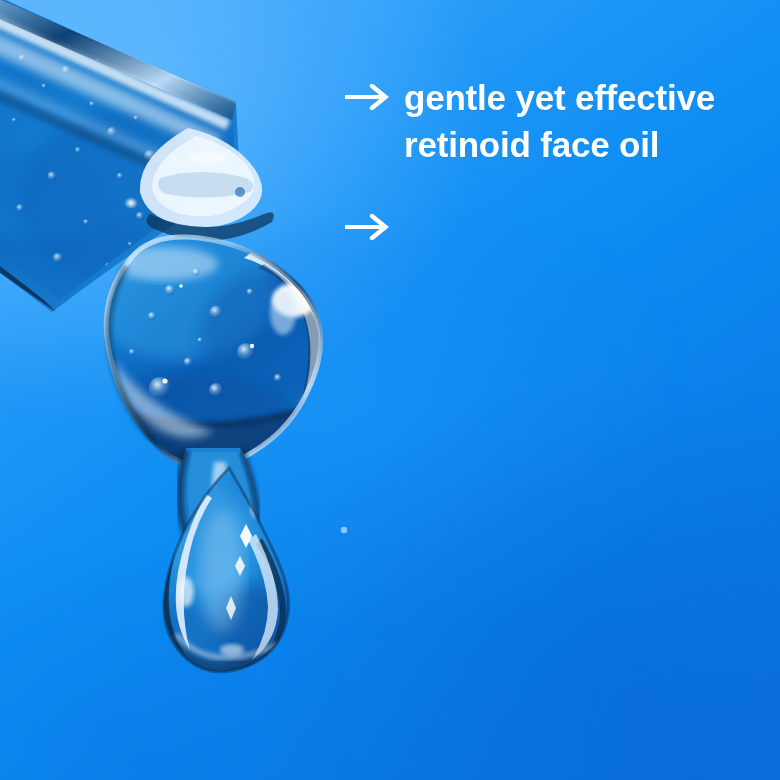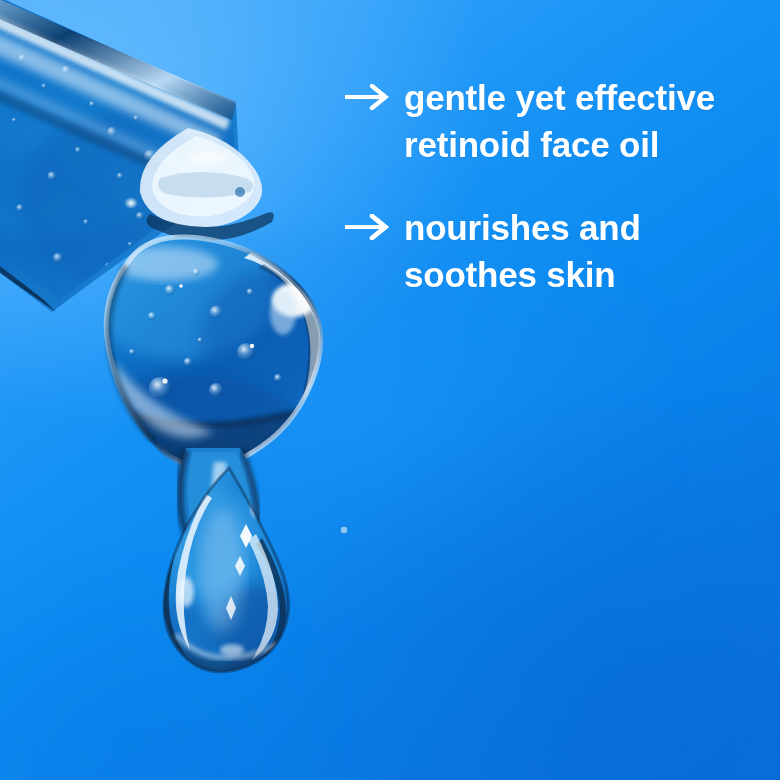--- a/index.html
+++ b/index.html
@@ -406,26 +406,16 @@
 
     <div class="benefit">
       <span class="arrow-icon">
         <svg viewBox="0 0 46 26" width="46" height="26" xmlns="http://www.w3.org/2000/svg">
           <path d="M 1 13 L 40 13" stroke="#ffffff" stroke-width="4" stroke-linecap="butt" fill="none"></path>
           <path d="M 28 2 L 41.5 13 L 28 24" stroke="#ffffff" stroke-width="4.4" stroke-linecap="round" stroke-linejoin="miter" fill="none"></path>
         </svg>
       </span>
     </div>
 
-    <div class="benefit">
-      <span class="arrow-icon">
-        <svg viewBox="0 0 46 26" width="46" height="26" xmlns="http://www.w3.org/2000/svg">
-          <path d="M 1 13 L 40 13" stroke="#ffffff" stroke-width="4" stroke-linecap="butt" fill="none"></path>
-          <path d="M 28 2 L 41.5 13 L 28 24" stroke="#ffffff" stroke-width="4.4" stroke-linecap="round" stroke-linejoin="miter" fill="none"></path>
-        </svg>
-      </span>
-      <div class="benefit-text">nourishes and
-soothes skin</div>
-    </div>
 
 
   </div>
 </div>
 
 </body></html>

